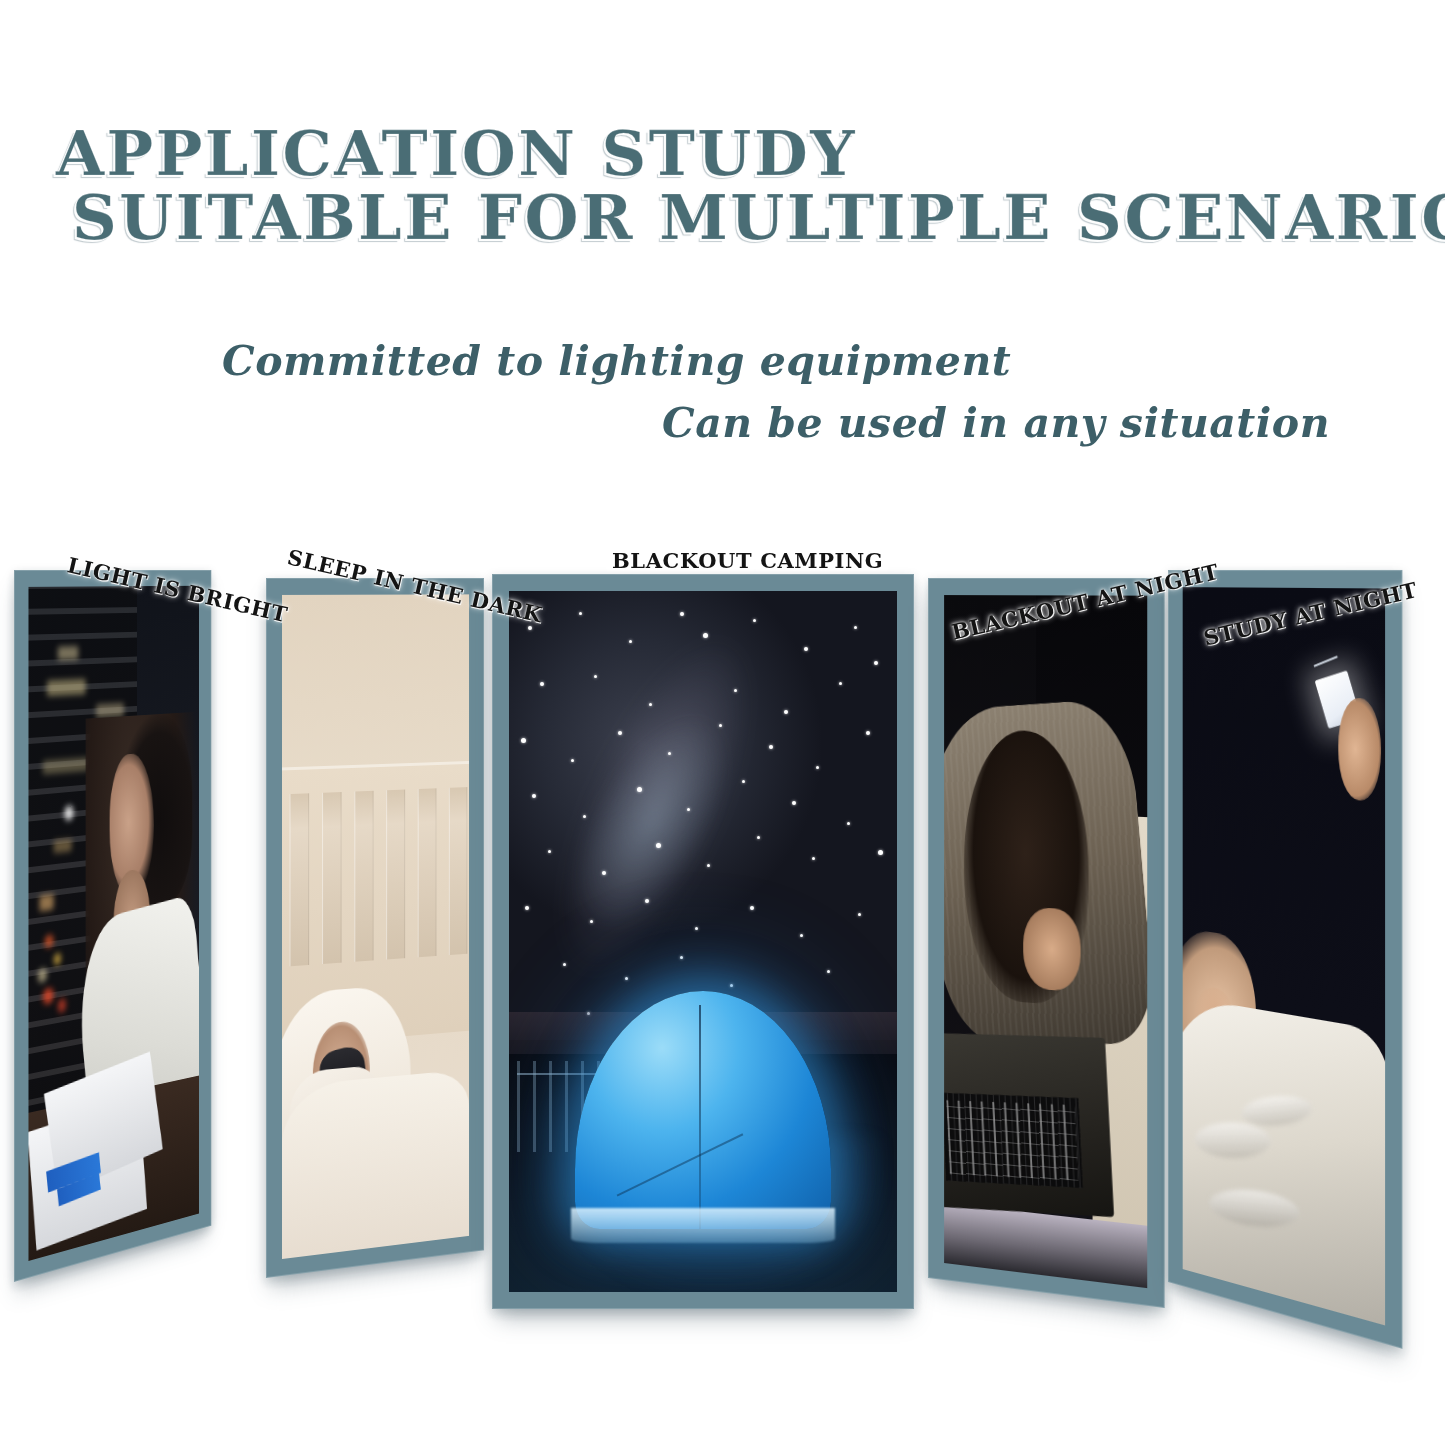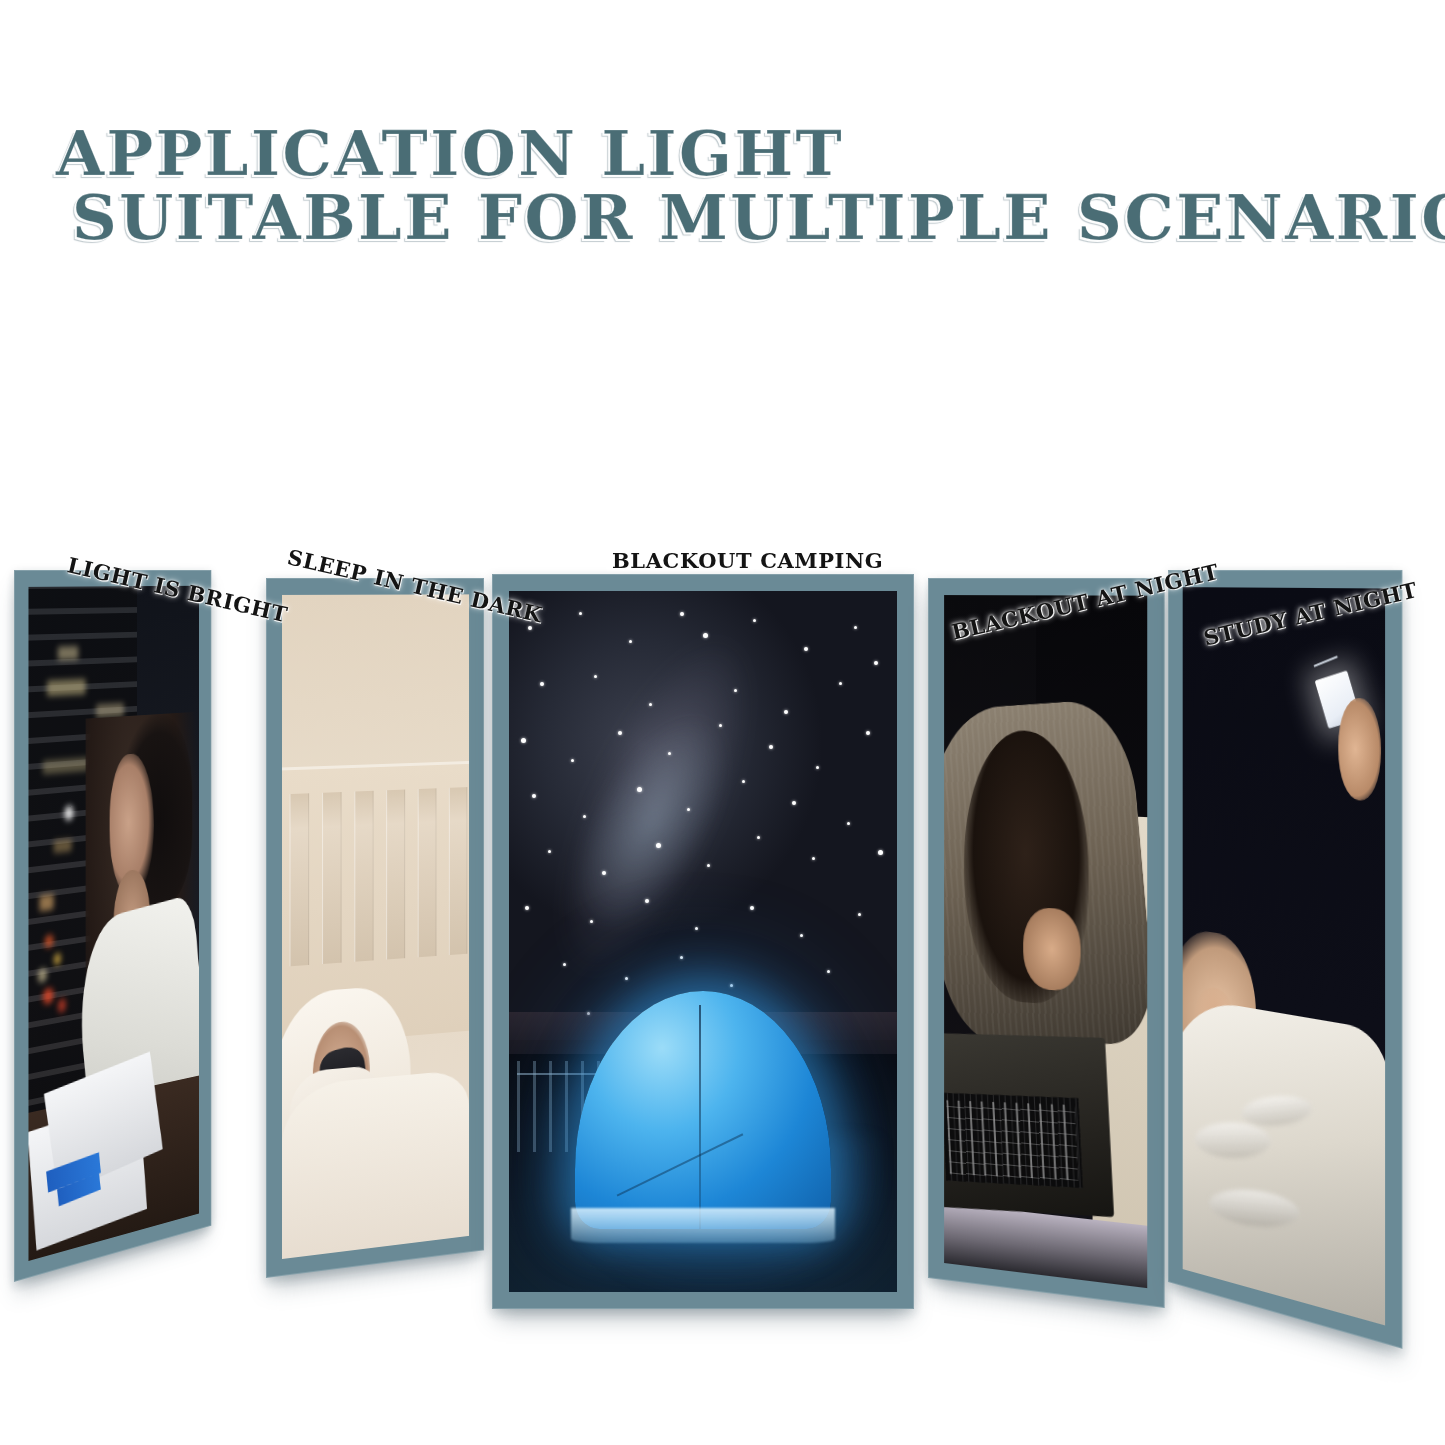--- a/index.html
+++ b/index.html
@@ -228,23 +228,25 @@
     background:linear-gradient(165deg,#f4f1ea 0%,#ddd8cd 48%,#b3afa6 100%);
     border-radius:34% 18% 0 0;}
   .p5-fold{background:linear-gradient(180deg,rgba(255,255,255,.55),rgba(0,0,0,.10));
     border-radius:50%;filter:blur(2px);}
 </style>
 </head>
 <body>
 
 <div id="stage">
 
-  <div class="headline" id="headline-1">APPLICATION LIGHT</div>
+  <div class="headline" id="headline-1">APPLICATION STUDY</div>
   <div class="headline" id="headline-2">SUITABLE FOR MULTIPLE SCENARIOS</div>
 
+  <div class="subline" id="subline-1">Committed to lighting equipment</div>
+  <div class="subline" id="subline-2">Can be used in any situation</div>
 
   <div id="panels">
 
     <div class="label" style="left:68px;top:22px;transform:rotate(13deg);">LIGHT IS BRIGHT</div>
     <div class="panel-wrap" id="wrap-1">
       <div class="frame" id="frame-1">
         <div class="photo">
           <div class="p1-bg"></div>
           <div class="p1-window"></div>
           <div class="p1-lit" style="left:10%;top:14%;width:22%;height:2.4%;background:#cfc08a;opacity:.55"></div>

